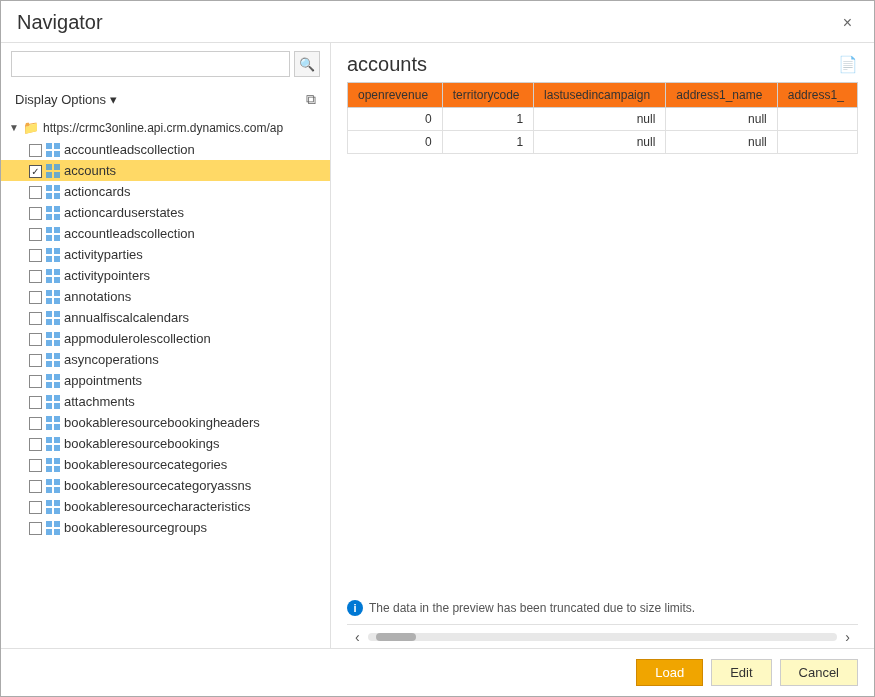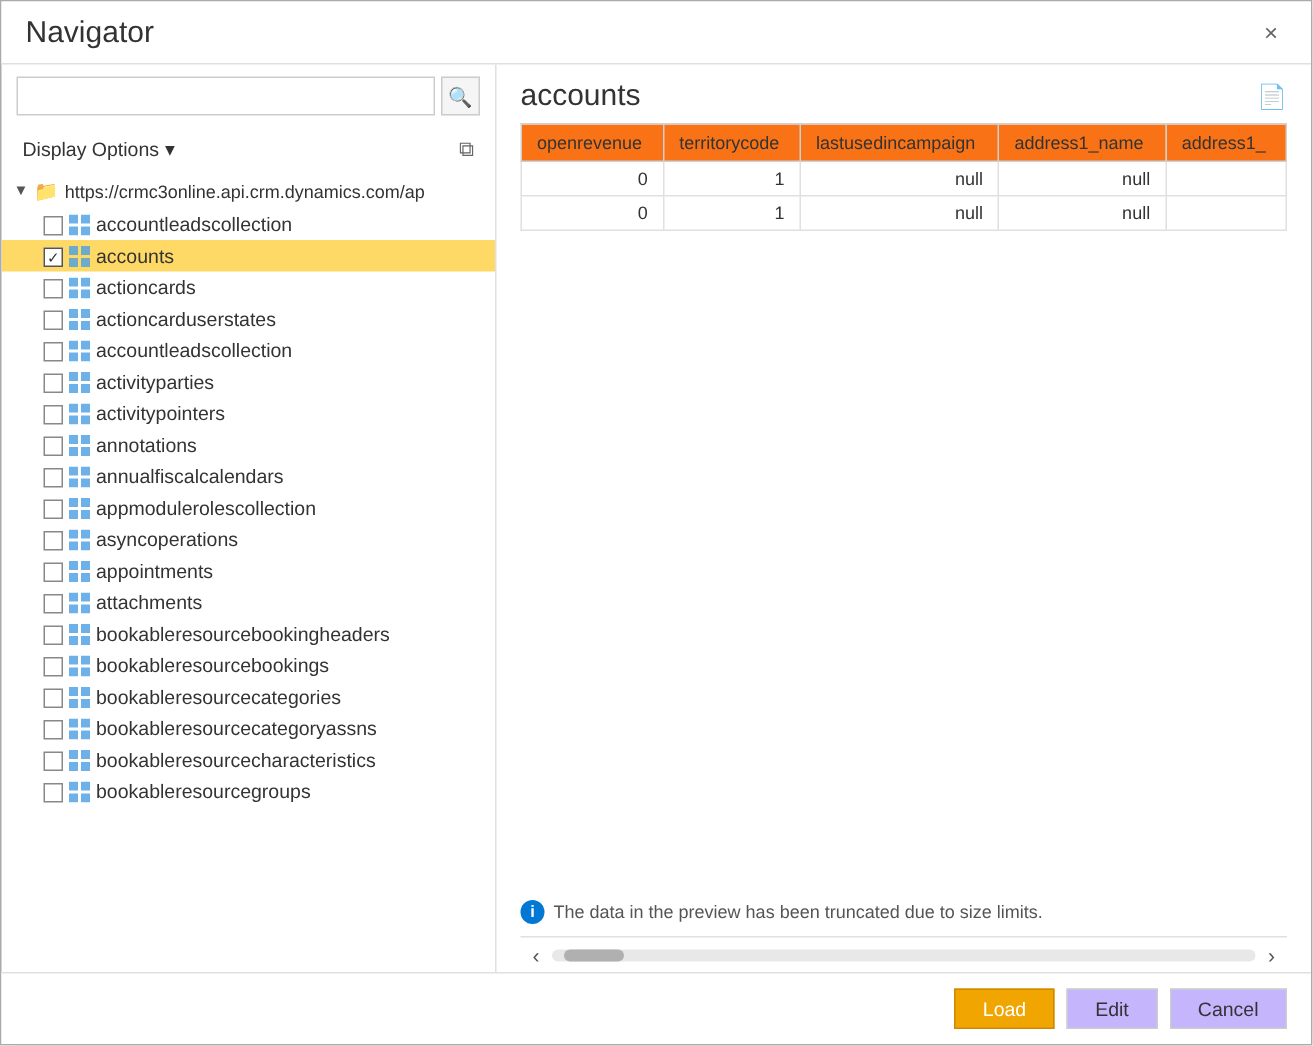--- a/index.html
+++ b/index.html
@@ -297,21 +297,21 @@
       align-items: center;
       justify-content: flex-end;
       gap: 8px;
       background: #fff;
     }
     .footer-btn {
       padding: 5px 18px;
       font-size: 13px;
       cursor: pointer;
       border: 1px solid #ccc;
-      background: #c4b5fd;
+      background: #fef9c3;
       color: #333;
     }
     .footer-btn.primary {
       background: #f0a500;
       border-color: #d08800;
       color: #fff;
       font-weight: 500;
     }
     
     .tree-area::-webkit-scrollbar { width: 8px; }

